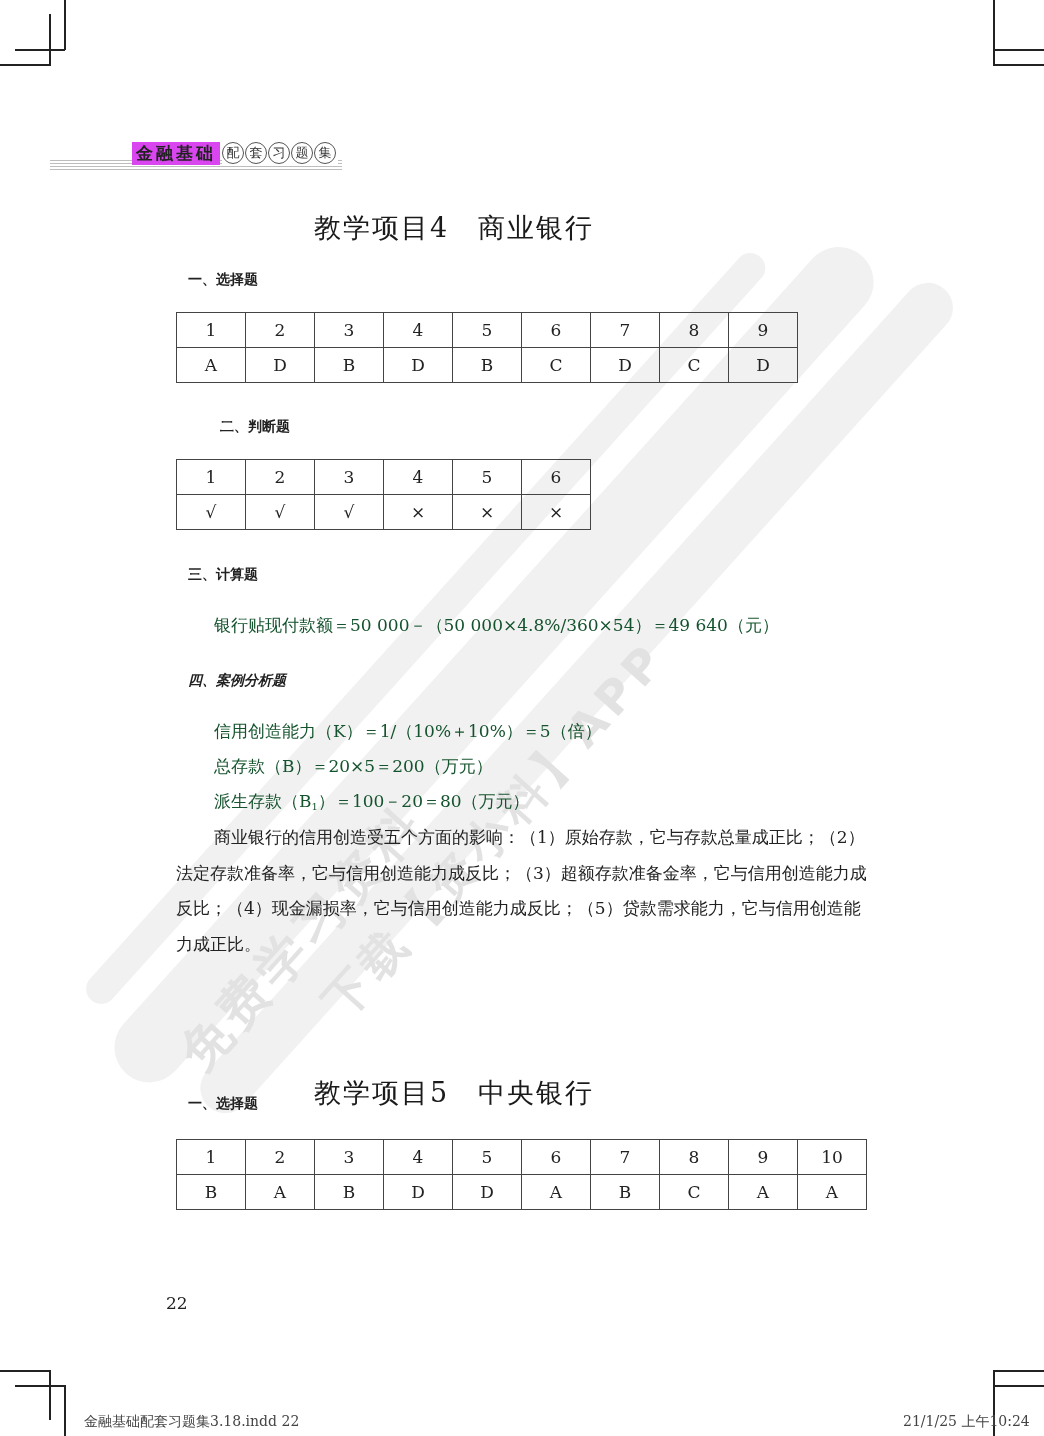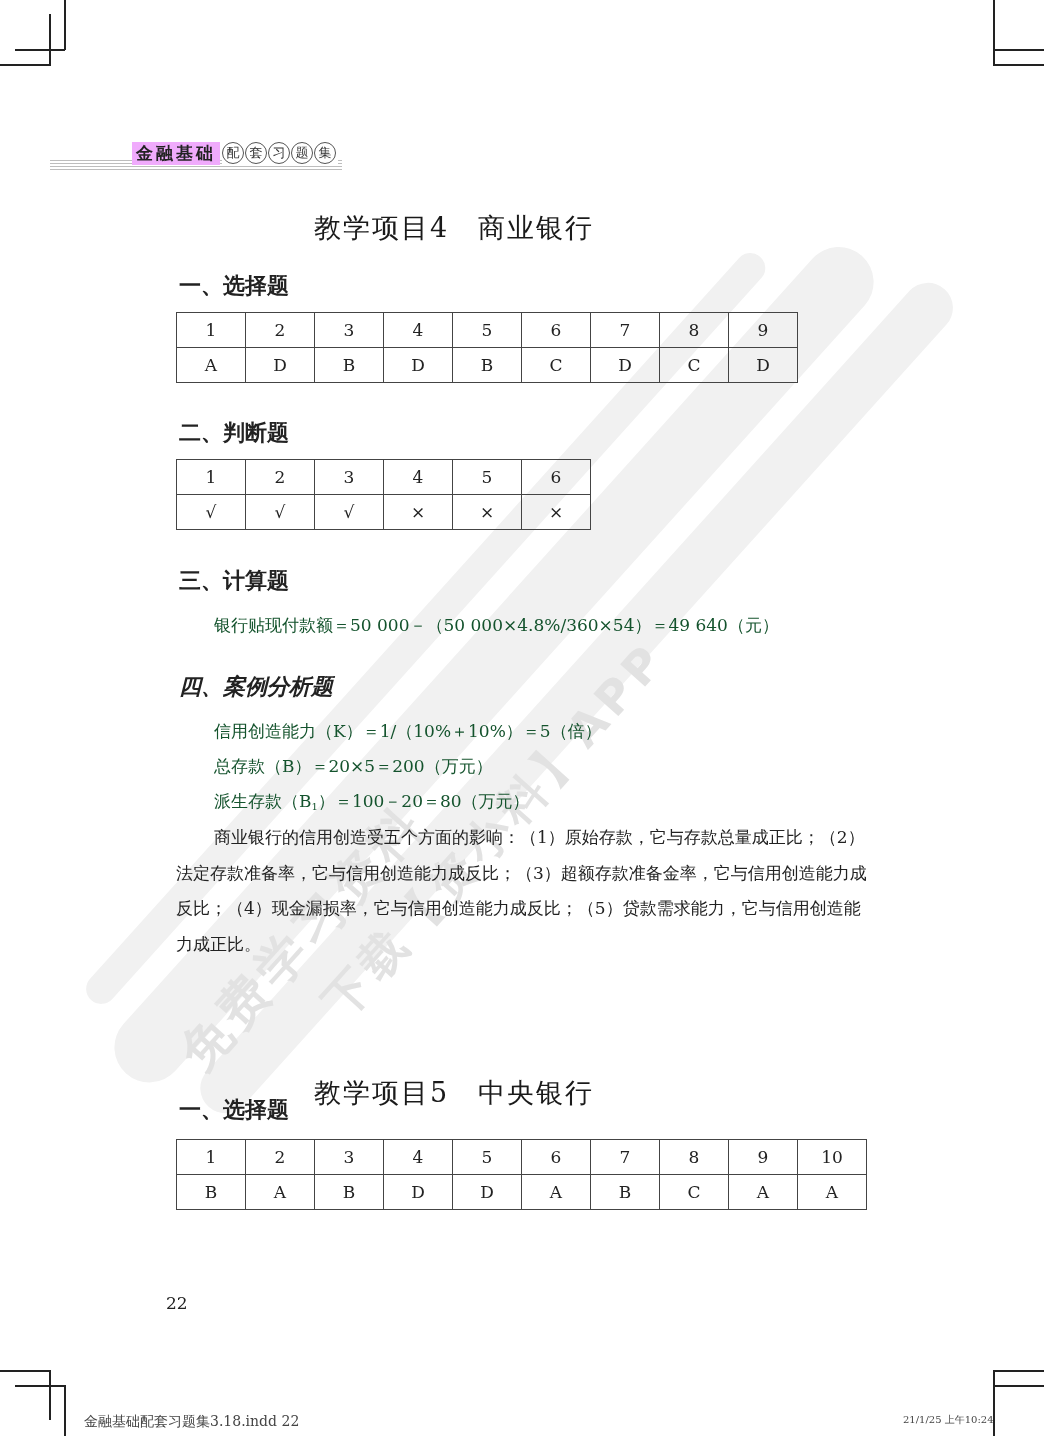--- a/index.html
+++ b/index.html
@@ -6,37 +6,37 @@
   body { width:1044px; height:1436px; position:relative; overflow:hidden;
          font-family:"DejaVu Serif","Liberation Serif",serif; color:#1a1a1a; }
   .crop { position:absolute; background:#222; }
   .watermark { position:absolute; left:80px; top:230px; width:1000px; height:900px; pointer-events:none; overflow:hidden; }
   .wm-band { position:absolute; background:#f1f1f1; transform-origin:left top; transform:rotate(-48deg); border-radius:40px; }
   .wm-text { position:absolute; color:#e2e2e2; font-weight:bold; font-size:50px; transform:rotate(-48deg); transform-origin:left top; white-space:nowrap; letter-spacing:6px; font-family:"DejaVu Sans",sans-serif; }
 
   .running-head { position:absolute; left:50px; top:138px; width:300px; height:40px; }
   .rh-lines { position:absolute; left:0; top:22px; width:292px; height:10px;
      background:repeating-linear-gradient(to bottom,#bdbdbd 0px,#bdbdbd 1px,#fff 1px,#fff 3px); }
-  .rh-title { position:absolute; left:82px; top:4px; font-family:"DejaVu Sans",sans-serif; font-weight:bold; font-size:17px; letter-spacing:3px; background:#f0abfc; padding:0 4px; color:#222; }
+  .rh-title { position:absolute; left:82px; top:4px; font-family:"DejaVu Sans",sans-serif; font-weight:bold; font-size:17px; letter-spacing:3px; background:#d946ef; padding:0 4px; color:#222; }
   .rh-circles { position:absolute; left:172px; top:4px; display:flex; gap:1px; background:#fff; padding-right:2px; }
   .rh-circle { width:20px; height:20px; border:1px solid #555; border-radius:50%; font-size:13px; line-height:20px; text-align:center; color:#333; }
 
   .chap-title { position:absolute; left:0; width:908px; text-align:center; font-size:27px; letter-spacing:2px; color:#1a1a1a; }
-  .sec-head { position:absolute; left:179px; font-family:"DejaVu Sans",sans-serif; font-weight:bold; font-size:22px; color:#222; }
+  .sec-head { position:absolute; left:188px; font-family:"DejaVu Sans",sans-serif; font-weight:bold; font-size:14px; color:#222; }
 
   table.ans { position:absolute; left:176px; border-collapse:collapse; }
   table.ans td { border:1px solid #444; width:68px; height:34px; text-align:center; font-size:17px; padding:0; color:#222; }
 
   .line { position:absolute; font-size:17px; white-space:nowrap; color:#14532d; }
   .para { position:absolute; left:176px; width:694px; font-size:17px; line-height:35.5px; color:#222; text-indent:38px; }
   .sub { font-size:10px; vertical-align:-3px; }
 
   .page-num { position:absolute; left:166px; top:1293px; font-size:17px; color:#222; }
   .slug-left { position:absolute; left:84px; top:1413px; font-size:14px; color:#444; }
-  .slug-right { position:absolute; left:903px; top:1413px; font-size:10px; color:#444; }
+  .slug-right { position:absolute; left:903px; top:1413px; font-size:14px; color:#444; }
 </style>
 </head>
 <body>
 
 <div class="crop" style="left:64px;top:0;width:1.5px;height:50px;"></div>
 <div class="crop" style="left:15px;top:49px;width:50px;height:1.5px;"></div>
 <div class="crop" style="left:49px;top:14px;width:1.5px;height:52px;"></div>
 <div class="crop" style="left:0;top:64px;width:50px;height:1.5px;"></div>
 <div class="crop" style="left:993px;top:0;width:1.5px;height:65px;"></div>
 <div class="crop" style="left:993px;top:49px;width:51px;height:1.5px;"></div>
@@ -92,21 +92,21 @@
     <td>D</td>
     <td>B</td>
     <td>C</td>
     <td>D</td>
     <td>C</td>
     <td>D</td>
   </tr>
 </tbody>
   </table>
 
-<div class="sec-head" style="top:418px;">二、判断题</div>
+<div class="sec-head" style="top:418px;margin-left:32px;">二、判断题</div>
 <table class="ans" style="top:459px;">
   <tbody>
       <tr>
     <td>1</td>
     <td>2</td>
     <td>3</td>
     <td>4</td>
     <td>5</td>
     <td>6</td>
   </tr>

